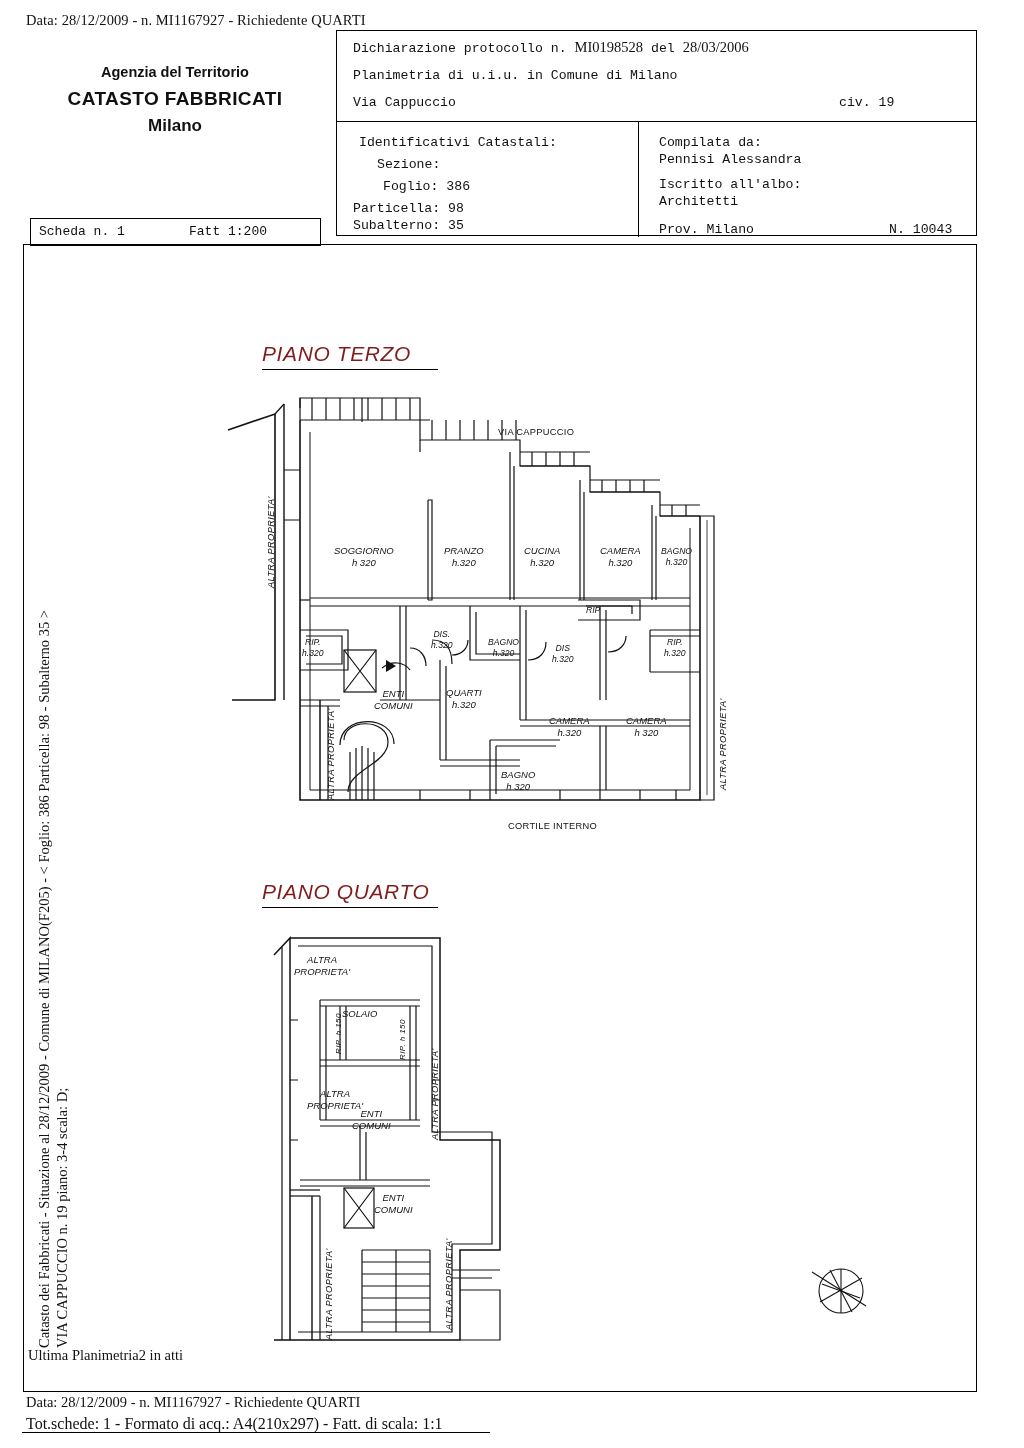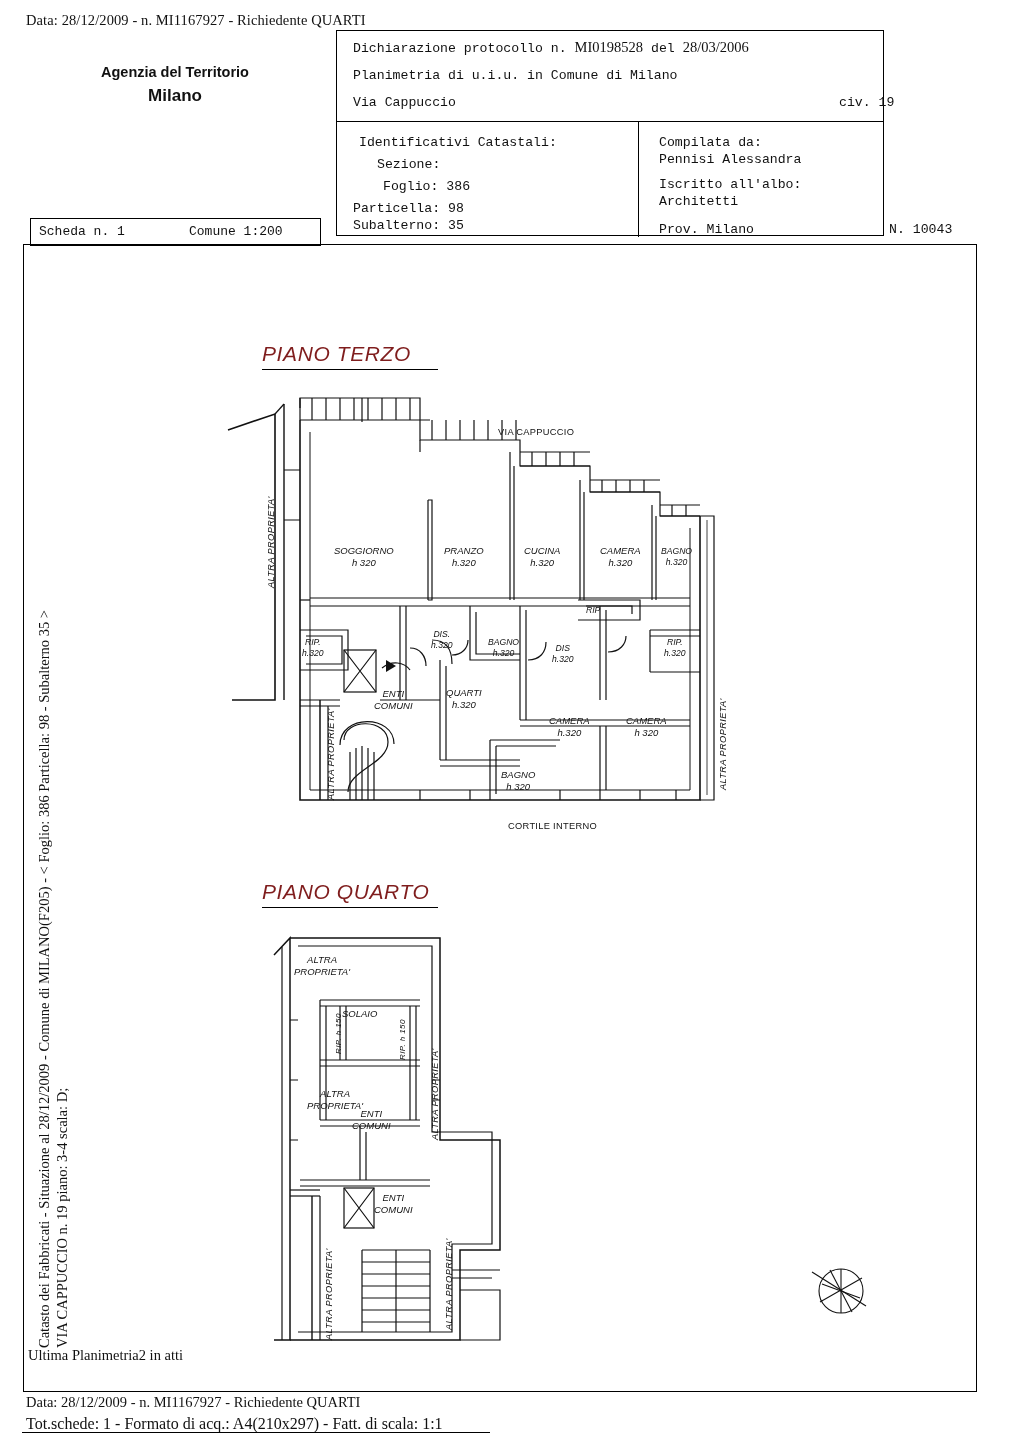--- a/index.html
+++ b/index.html
@@ -60,21 +60,21 @@
     font-size: 13px;
   }
   .scheda-box .s1 { position: absolute; left: 8px; top: 5px; }
   .scheda-box .s2 { position: absolute; left: 158px; top: 5px; }
 
   
   .hdr {
     position: absolute;
     left: 336px;
     top: 30px;
-    width: 548px;
+    width: 641px;
     height: 206px;
     border: 1.4px solid #000;
     font-family: "Liberation Mono", monospace;
     font-size: 13.2px;
     box-sizing: border-box;
   }
   .hdr .row-sep {
     position: absolute;
     left: 0; width: 100%;
     border-top: 1.3px solid #000;
@@ -197,26 +197,27 @@
 </style>
 </head>
 <body>
 
 <div class="page">
 
   <div class="top-line">Data: 28/12/2009 - n. MI1167927 - Richiedente QUARTI</div>
 
   <div class="agency">
     <div class="l1">Agenzia del Territorio</div>
+    <div class="l2">CATASTO FABBRICATI</div>
     <div class="l4">Milano</div>
   </div>
 
   <div class="scheda-box">
     <div class="s1">Scheda n. 1</div>
-    <div class="s2">Comune 1:200</div>
+    <div class="s2">Fatt 1:200</div>
   </div>
 
   <div class="hdr">
     <div class="row-sep" style="top:90px;"></div>
     <div class="col-sep" style="left:301px;"></div>
 
     <div class="cell h-dich">
       <span>Dichiarazione protocollo n.</span>
       <span class="serif-ins">MI0198528</span>
       <span>del</span>

